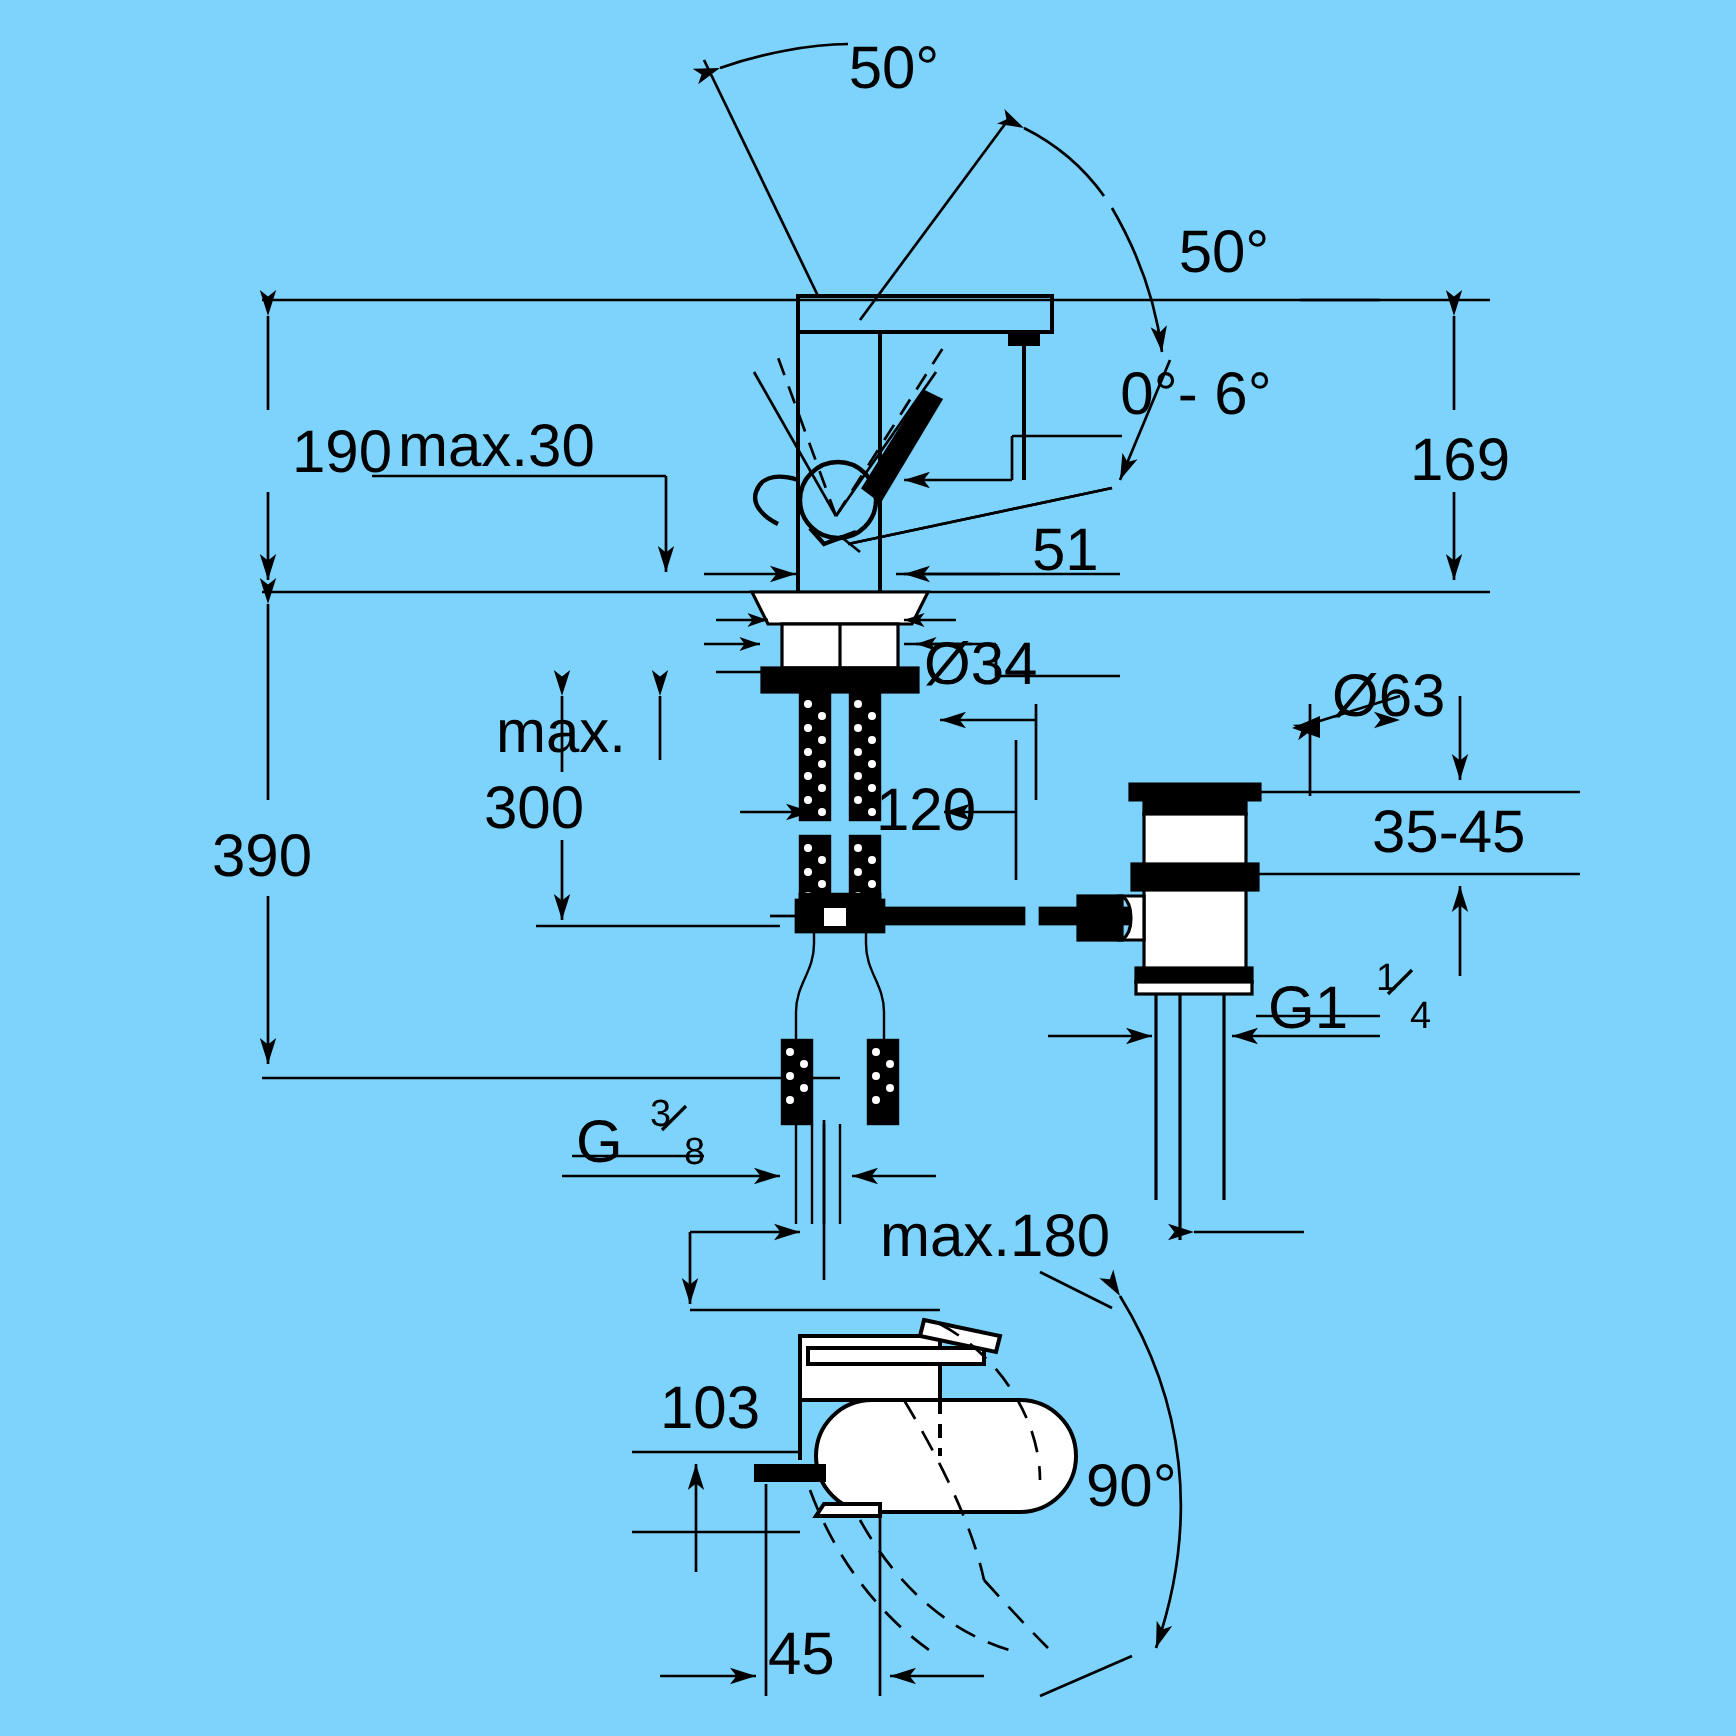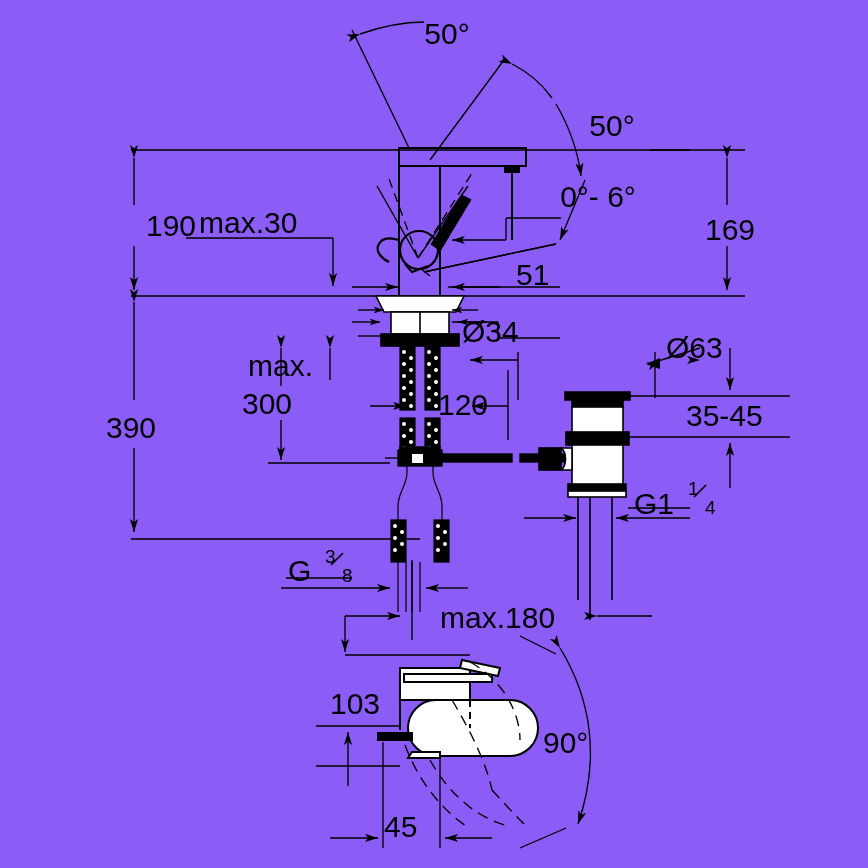--- a/index.html
+++ b/index.html
@@ -1,19 +1,19 @@
 <!DOCTYPE html>
 <html><head>
 <meta charset="utf-8">
 <style>
   html,body{margin:0;padding:0;background:#ffffff;}
   #sheet{
     position:relative;
     width:868px;height:868px;
-    background:#8b5cf6;
+    background:#7dd3fc;
     font-family:"Liberation Sans", sans-serif;
     overflow:hidden;
   }
   #sheet svg{position:absolute;top:0;left:0;width:868px;height:868px;}
   .dimtext{
     font-family:"Liberation Sans", sans-serif;
     font-size:30px;
     fill:#000000;
     dominant-baseline:middle;
   }

